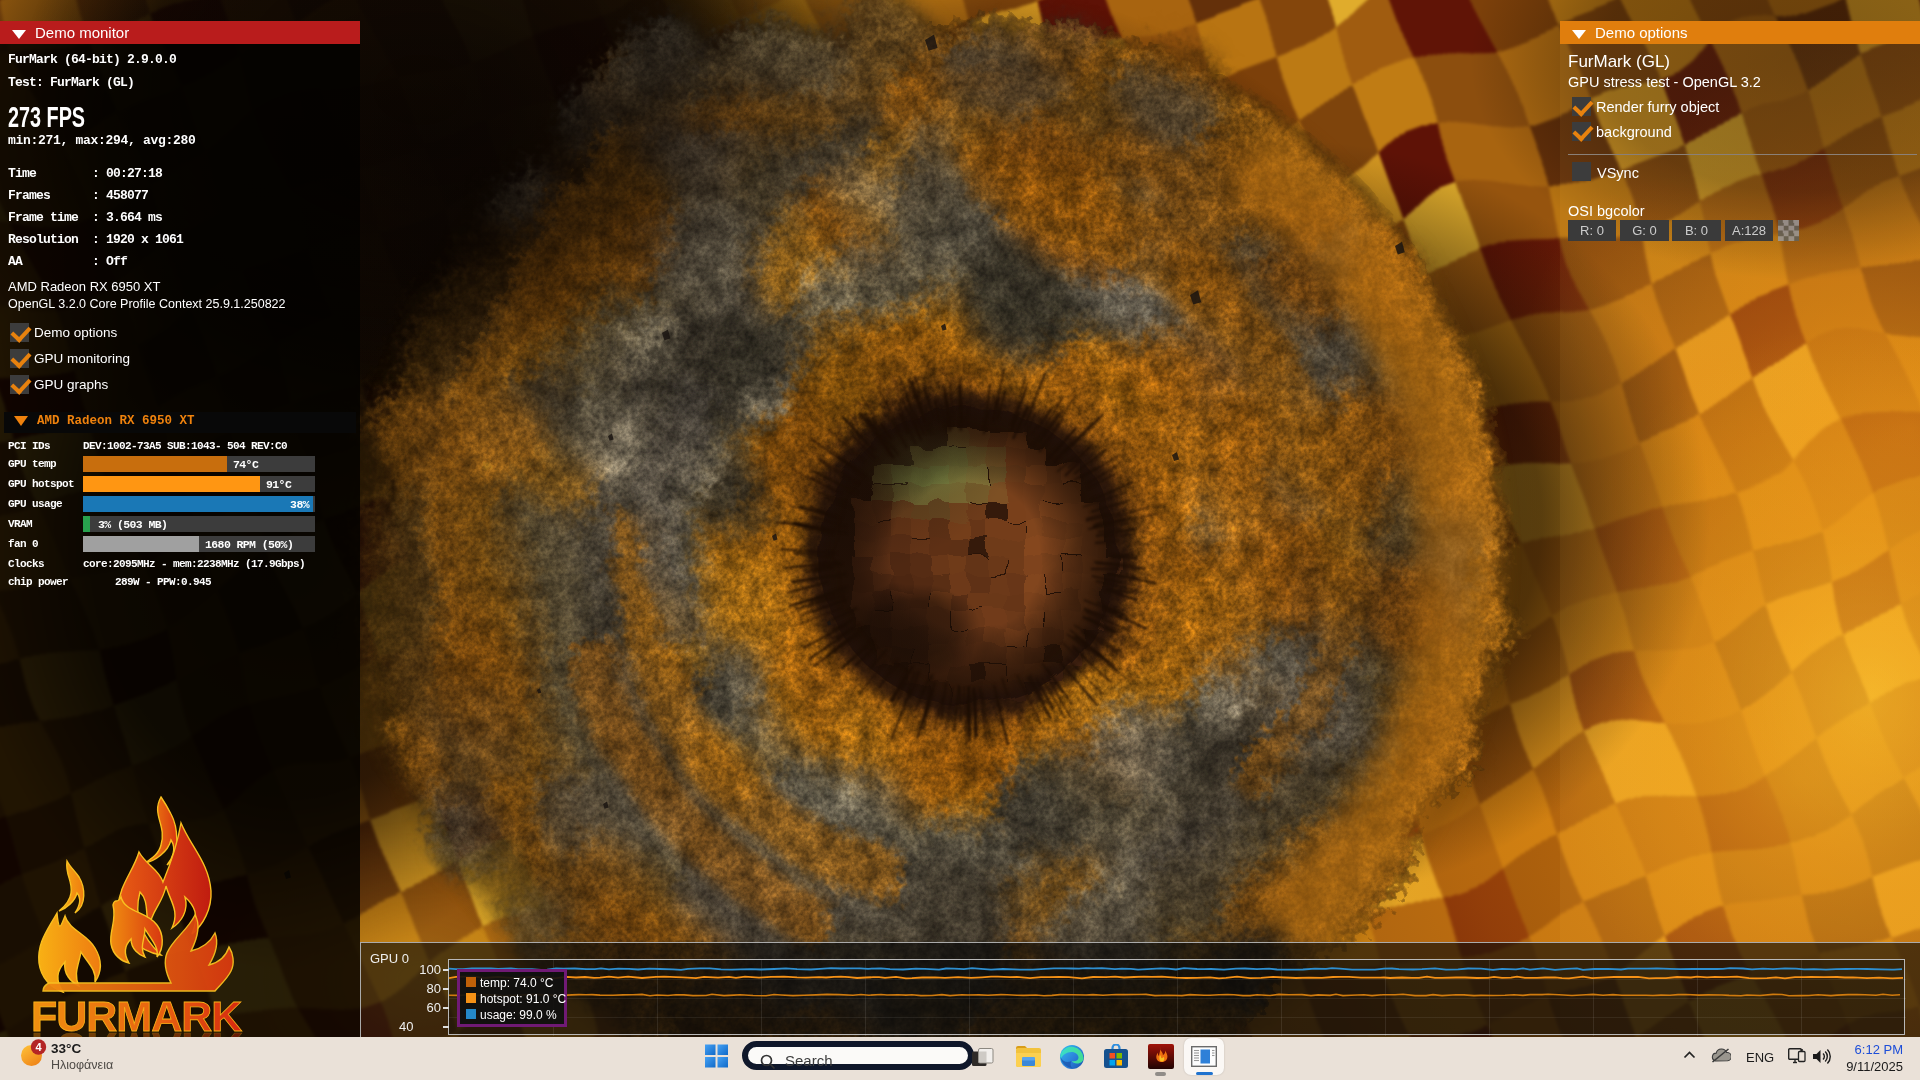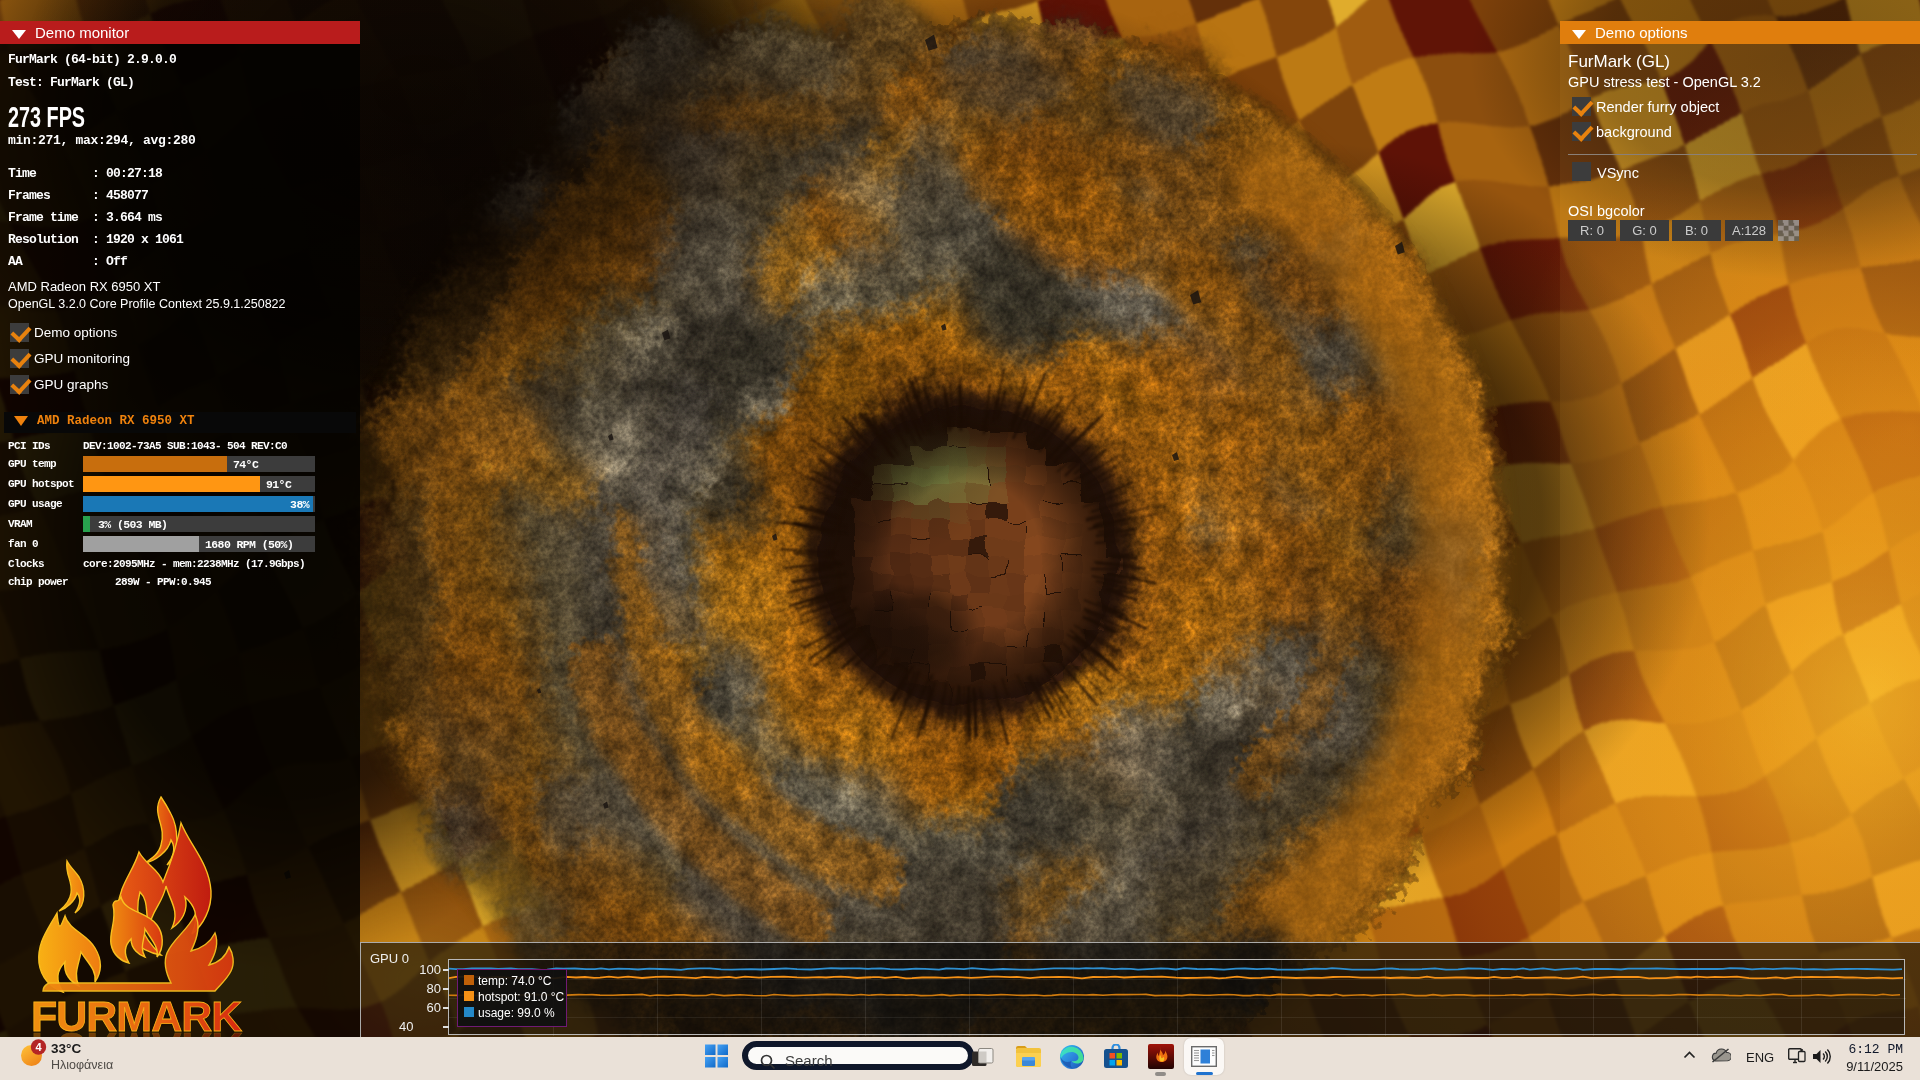--- a/index.html
+++ b/index.html
@@ -24,21 +24,21 @@
 .cb.on::after { content:""; position:absolute; left:2px; top:3px; width:14px; height:8px; border-left:4px solid #e8820e; border-bottom:4px solid #e8820e; transform:rotate(-47deg); }
 .bar { position:absolute; left:83px; width:232px; height:16px; background:#3c3c3c; }
 .bar i { position:absolute; left:0; top:0; height:16px; }
 .bar span { position:absolute; top:1px; font-family:"Liberation Mono",monospace; font-size:11.5px; font-weight:bold; color:#fff; line-height:15px; letter-spacing:-0.6px; }
 #graph { left:360px; top:942px; width:1560px; height:95px; background:rgba(8,8,8,0.62); border-top:1px solid #aaa; border-left:1px solid #aaa; }
 #plot { position:absolute; left:87px; top:16px; width:1457px; height:76px; border:1px solid #b8b8b8; background:rgba(10,10,10,0.42); }
 .vgrid { position:absolute; top:0; width:1px; height:76px; background:rgba(255,255,255,0.09); }
 .hgrid { position:absolute; left:0; width:1457px; height:1px; background:rgba(255,255,255,0.07); }
 .tick { position:absolute; left:82px; width:6px; height:1.5px; background:#ddd; }
 .glab { position:absolute; color:#eee; font-size:13px; }
-#legend { position:absolute; left:96px; top:26px; width:110px; height:58px; background:rgba(16,16,16,0.92); border:1px solid #701a75; color:#fff; font-size:12px; padding:3px 0 0 6px; }
+#legend { position:absolute; left:96px; top:26px; width:110px; height:58px; background:rgba(16,16,16,0.92); border:3px solid #701a75; color:#fff; font-size:12px; padding:3px 0 0 6px; }
 #legend div { height:16px; line-height:16px; white-space:nowrap; }
 #legend i { display:inline-block; width:10px; height:10px; margin-right:4px; }
 #taskbar { left:0; top:1037px; width:1920px; height:43px; background:#eae1d8; }
 .ticon { position:absolute; }
 #search { position:absolute; left:742px; top:4px; width:232px; height:29px; background:#fbfaf8; border:6px solid #0f172a; border-radius:15px; color:#3c3c3c; font-size:15px; line-height:27px; }
 .rbtn { position:absolute; top:220px; height:21px; background:#3a3a3a; color:#ccc; font-size:13px; text-align:center; line-height:21px; }
 </style></head><body>
 <div id="page">
 <svg id="scene" width="1920" height="1080" viewBox="0 0 1920 1080" xmlns="http://www.w3.org/2000/svg">
 <defs>
@@ -1264,15 +1264,15 @@
         <rect x="0.7" y="0.7" width="12.6" height="10.6" rx="1" fill="none" stroke="#222" stroke-width="1.4"></rect>
         <line x1="5" y1="14.5" x2="9" y2="14.5" stroke="#222" stroke-width="1.4"></line>
         <line x1="7" y1="11.5" x2="7" y2="14" stroke="#222" stroke-width="1.4"></line>
         <rect x="10.5" y="3.5" width="6.5" height="10" rx="1" fill="#ece3da" stroke="#222" stroke-width="1.3"></rect>
         <rect x="12.5" y="1.2" width="2.5" height="1.6" fill="#222"></rect>
       </svg>
   <svg class="ticon" style="left:1812px; top:11px;" width="20" height="17" viewBox="0 0 20 17">
         <path d="M1 6 h3.5 l4 -4 v13 l-4 -4 h-3.5 z" fill="#1a1a1a"></path>
         <path d="M11 5.5 a4 4 0 0 1 0 6 M13.2 3.5 a7 7 0 0 1 0 10 M15.4 1.5 a10 10 0 0 1 0 14" stroke="#1a1a1a" stroke-width="1.4" fill="none"></path>
       </svg>
-  <div class="abs" style="left:1833px; top:5px; width:70px; text-align:right; font-size:13px; color:#0f172a;font-family:Liberation Mono, monospace;">6:12 PM</div>
+  <div class="abs" style="left:1833px; top:5px; width:70px; text-align:right; font-size:13px; color:#1d4ed8;">6:12 PM</div>
   <div class="abs" style="left:1833px; top:22px; width:70px; text-align:right; font-size:13px; color:#1a1a1a;">9/11/2025</div>
 </div>
 </div>
 </body></html>

